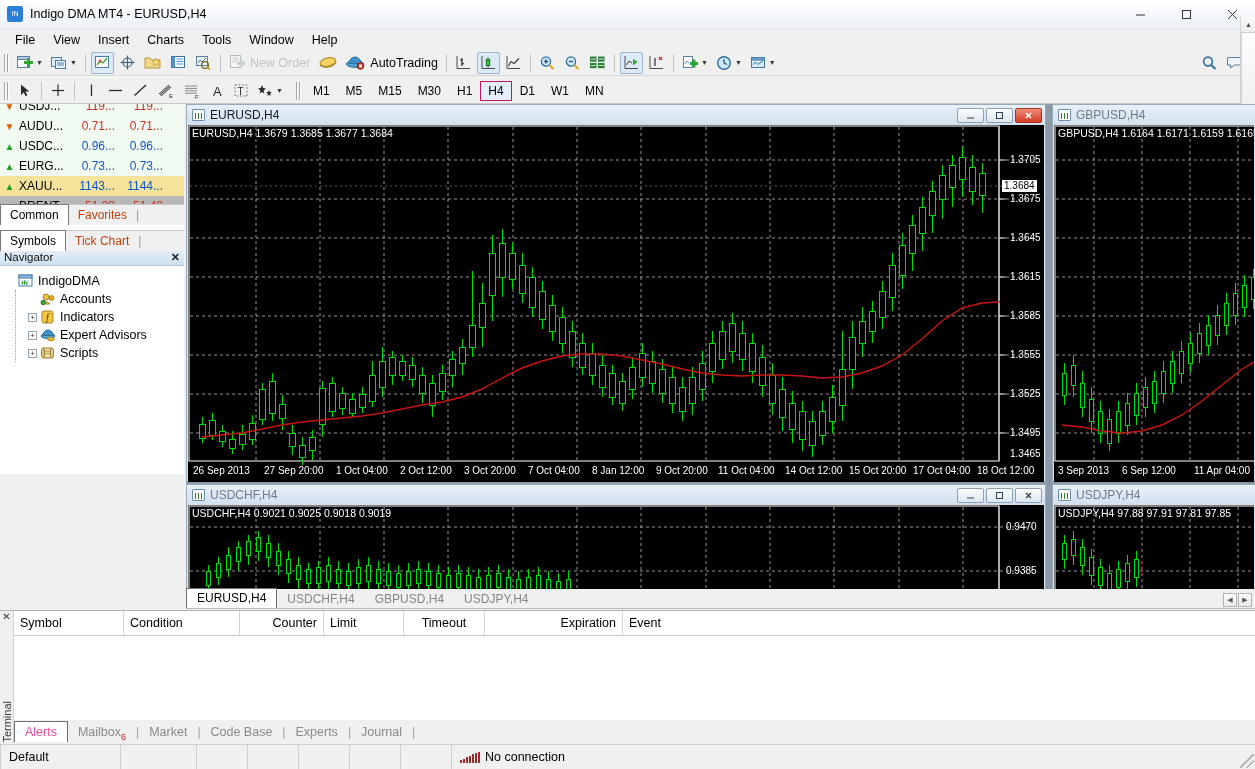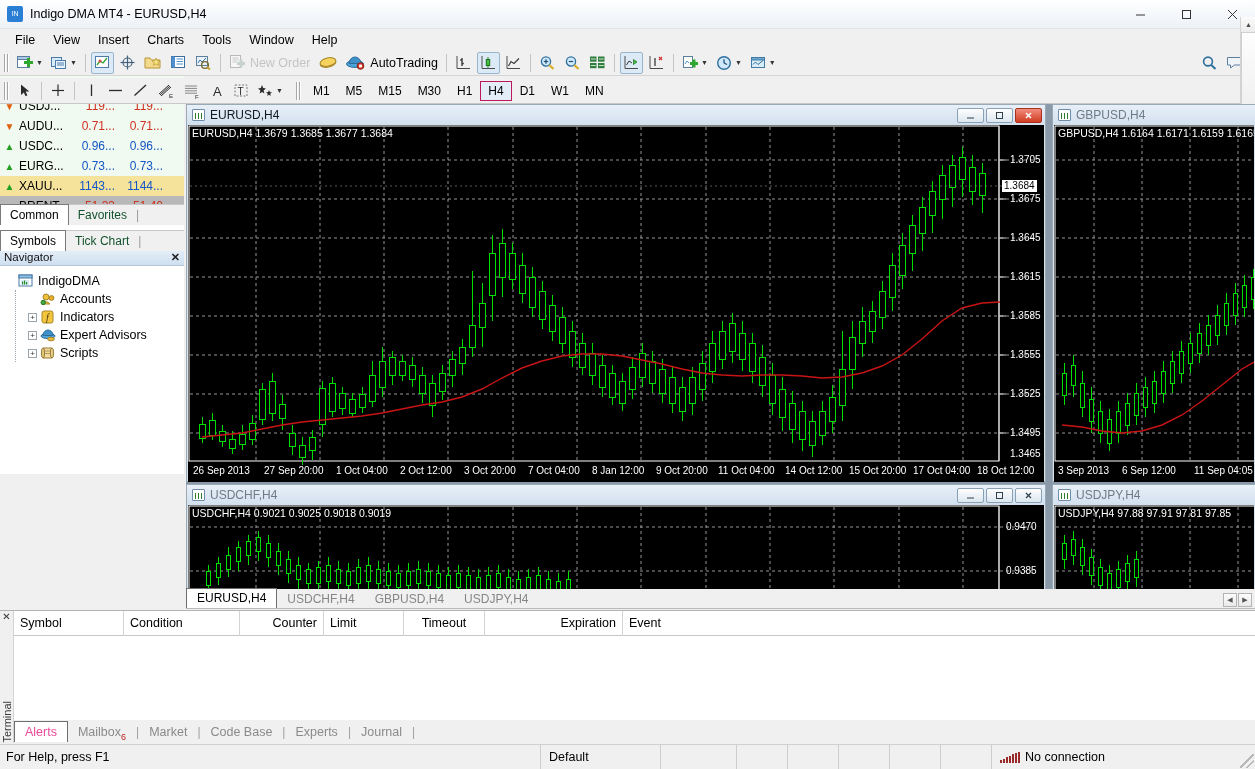--- a/index.html
+++ b/index.html
@@ -114,21 +114,21 @@
     width: 15px; height: 15px; display: flex; align-items: center; justify-content: center;
     background: linear-gradient(#fbfbfb, #ececec); color: #4d4d4d; font-size: 7px;
   }
   .sb-thumb { position: absolute; left: 0; width: 15px; background: linear-gradient(#fdfdfd,#e8e8e8); border: 1px solid #cfcfcf; }
 
   .tabstrip {
     position: absolute; display: flex; align-items: flex-end; height: 21px;
     background: #f0f0f0; border-top: 1px solid #c8c8c8;
   }
   .tab {
-    height: 19px; padding: 0 9px; font-size: 12px; line-height: 19px; color: #14532d;
+    height: 19px; padding: 0 9px; font-size: 12px; line-height: 19px; color: #c2410c;
   }
   .tab.active {
     background: #fff; color: #000; height: 21px; line-height: 20px;
     border: 1px solid #7a7a7a; border-bottom: none;
   }
   .tab-div { color: #9a9a9a; font-size: 12px; line-height: 19px; }
 
   #navigator { left: 0; top: 357px; width: 184px; height: 225px; border: none; background: #fff; }
   .nav-body { padding: 6px 0 0 4px; font-size: 12.5px; }
   .nav-row { display: flex; align-items: center; height: 18px; padding-left: 2px; }
@@ -1070,21 +1070,21 @@
             <line x1="190" y1="150" x2="190" y2="192"></line>
               <rect x="188" y="160" width="4" height="22"></rect>
             <line x1="199" y1="144" x2="199" y2="184"></line>
               <rect x="197" y="152" width="4" height="22"></rect>
           </g>
           <polyline fill="none" stroke="#c81414" stroke-width="1.4" points="8,300 28,302 48,306 68,308 88,306 108,300 128,290 148,276 168,260 188,244 202,236"></polyline>
         </svg>
         <div class="chart-quote">GBPUSD,H4  1.6164 1.6171 1.6159 1.6165</div>
         <div class="ax-x" style="left:4px;top:340px">3 Sep 2013</div>
         <div class="ax-x" style="left:68px;top:340px">6 Sep 12:00</div>
-        <div class="ax-x" style="left:140px;top:340px">11 Sep 04:05</div>
+        <div class="ax-x" style="left:140px;top:340px">11 Apr 04:00</div>
       </div>
     </div>
 
     <div class="chartwin" style="left:0;top:380px;width:860px;height:125px;">
       <div class="cw-caption">
         <span class="cw-ico"></span>
         <span>USDCHF,H4</span>
         <span class="cw-btns">
           <span class="cw-btn">
             <svg width="11" height="9" viewBox="0 0 11 9">
@@ -1287,21 +1287,20 @@
       <div class="ttab">Code Base</div>
       <div class="ttab-div">|</div>
       <div class="ttab">Experts</div>
       <div class="ttab-div">|</div>
       <div class="ttab">Journal</div>
       <div class="ttab-div">|</div>
     </div>
   </div>
 
   <div id="statusbar">
-    <div class="sb-first" style="width:540px;line-height:24px">For Help, press F1</div>
     <div class="sb-cell" style="width:120px">Default</div>
     <div class="sb-cell" style="width:76px"></div>
     <div class="sb-cell" style="width:51px"></div>
     <div class="sb-cell" style="width:51px"></div>
     <div class="sb-cell" style="width:51px"></div>
     <div class="sb-cell" style="width:51px"></div>
     <div class="sb-cell" style="width:51px"></div>
     <div class="sb-cell" style="display:flex;align-items:center;flex:1">
       <span class="sig-bars">
         <i style="height:3px"></i>

